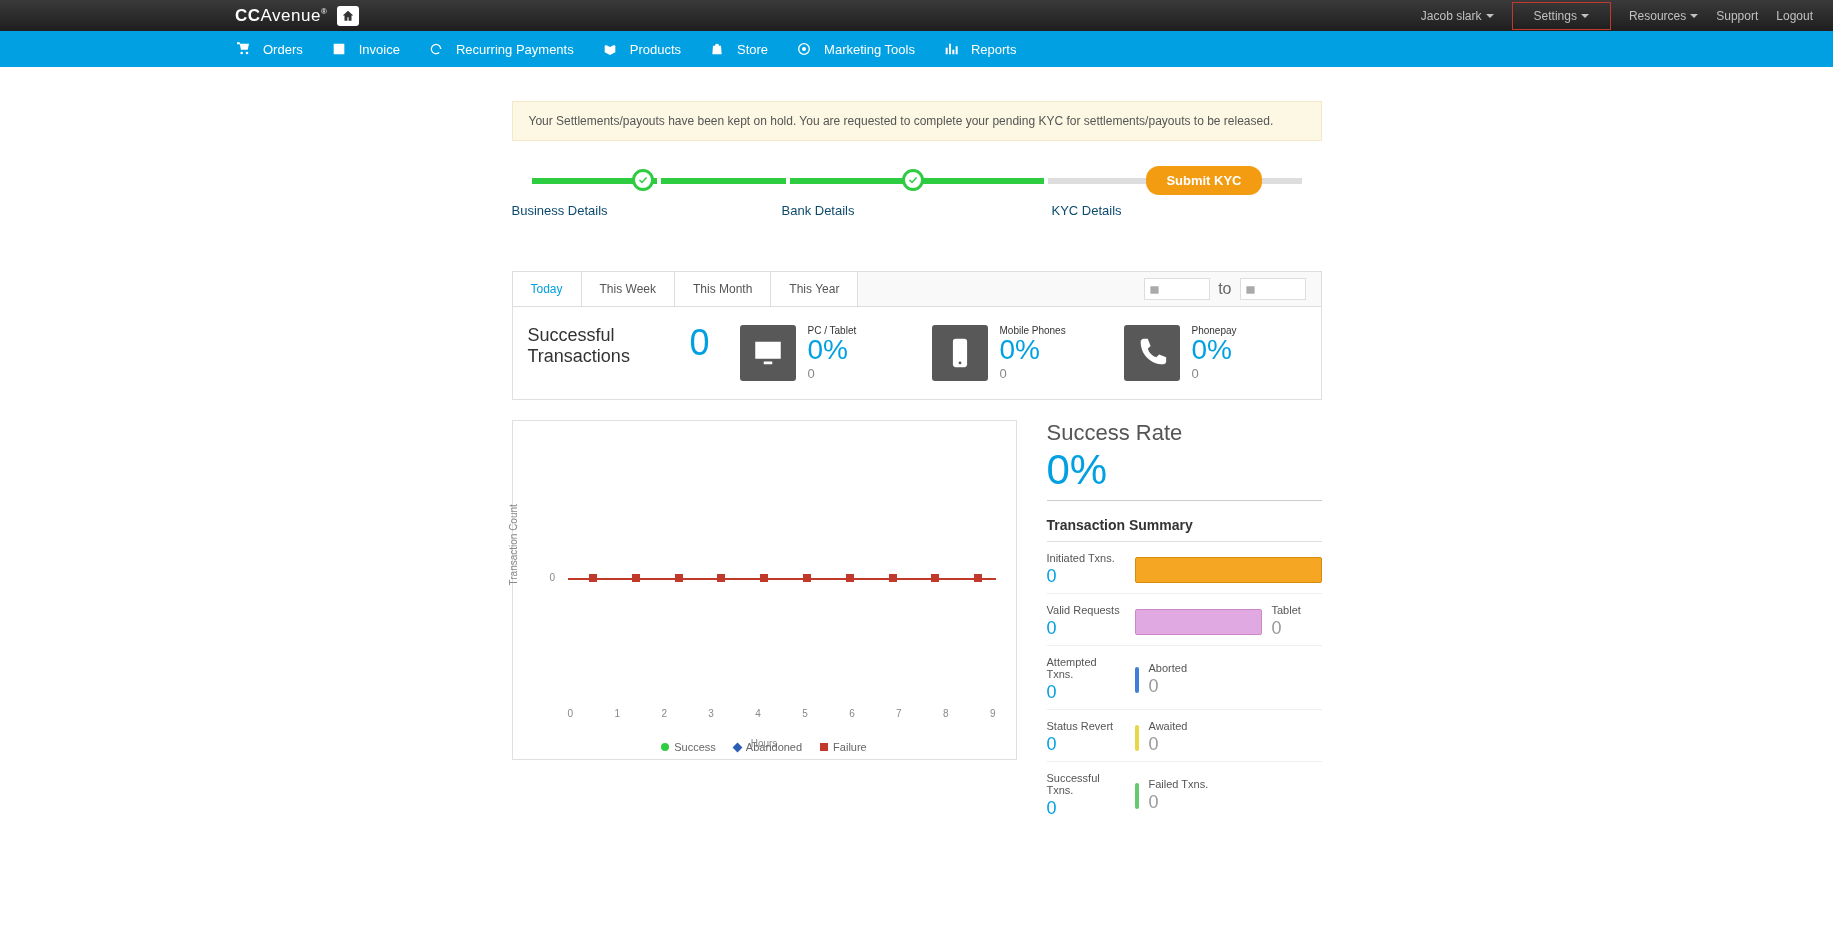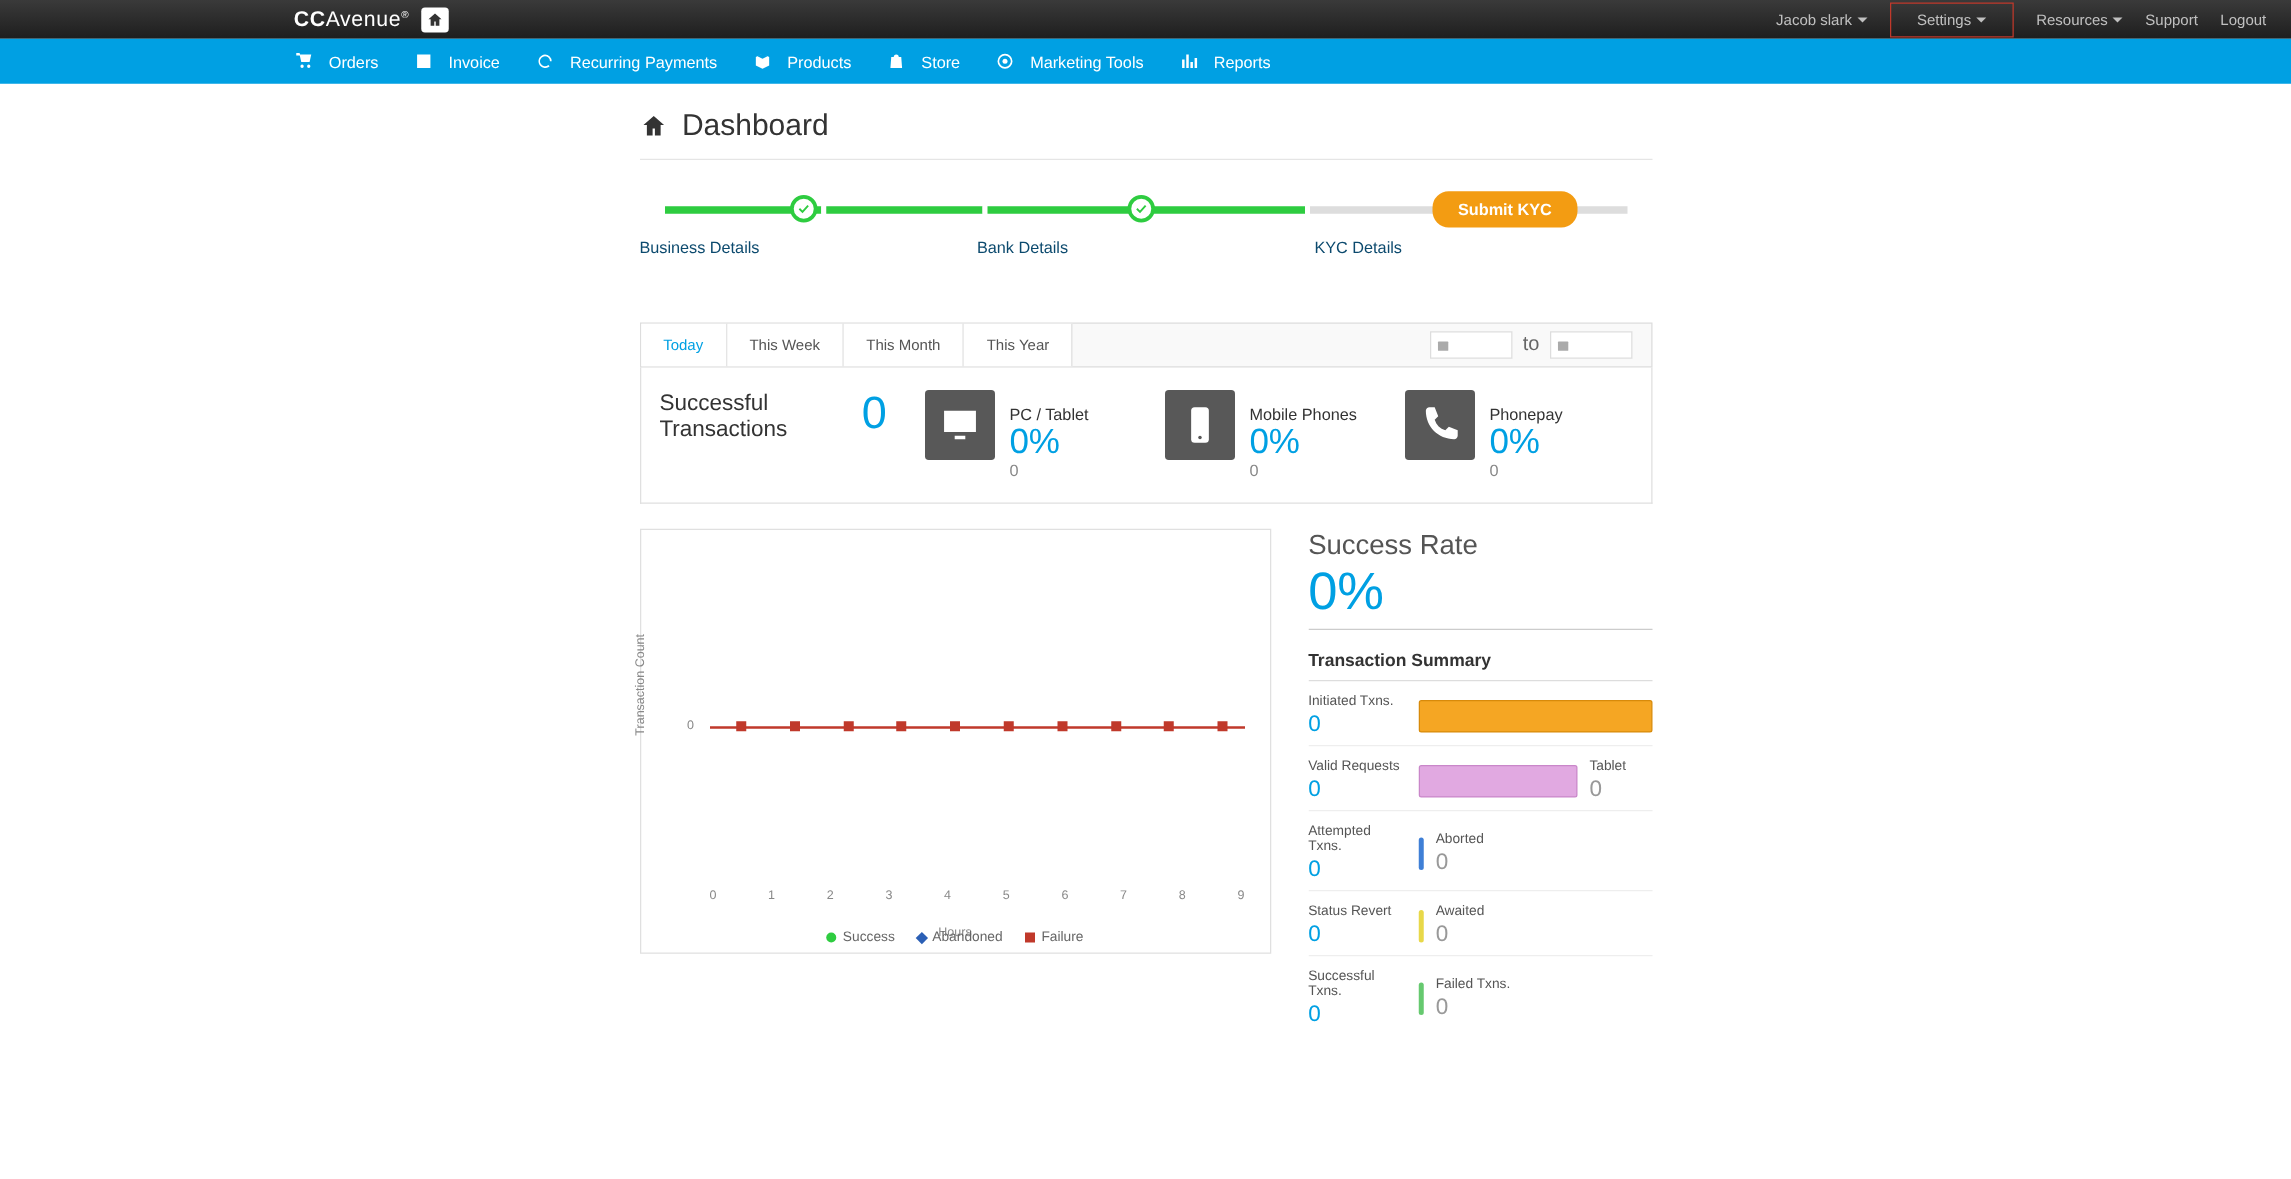--- a/index.html
+++ b/index.html
@@ -55,21 +55,21 @@
 .to-text { font-size: 16px; color: #666; }
 
 
 .stats-row { border: 1px solid #e0e0e0; border-top: none; display: flex; padding: 18px 15px; gap: 10px; }
 .stat-block { display: flex; align-items: flex-start; gap: 12px; }
 .stat-first { flex-direction: row; gap: 2px; padding-right: 20px; }
 .stat-title { font-size: 18px; color: #333; }
 .stat-big { font-size: 36px; color: #00a0e3; font-weight: 300; line-height: 1; }
 .stat-icon { width: 56px; height: 56px; background: #585858; border-radius: 3px; display: flex; align-items: center; justify-content: center; }
 .stat-icon svg { width: 34px; height: 34px; fill: #fff; }
-.stat-text .label { font-size: 13px; color: #333; margin-top: 12px; }
+.stat-text .label { font-size: 10px; color: #333; }
 .stat-text .pct { font-size: 28px; color: #00a0e3; font-weight: 300; line-height: 1; }
 .stat-text .sub { font-size: 13px; color: #888; margin-top: 2px; }
 .stats-row > * { flex: 1; }
 
 
 .bottom-row { display: flex; gap: 30px; margin-top: 20px; }
 .chart-box { flex: 1; border: 1px solid #e0e0e0; padding: 18px 15px 10px 15px; position: relative; height: 340px; }
 .chart-ylabel { position: absolute; left: 6px; top: 50%; transform: rotate(-90deg) translate(10px, -6px); transform-origin: left; font-size: 10px; color: #888; }
 .chart-area { position: absolute; left: 55px; right: 20px; top: 30px; bottom: 55px; }
 .chart-line { position: absolute; left: 0; right: 0; top: 50%; height: 2px; background: #c0392b; }
@@ -171,27 +171,22 @@
     </a>
   <a>
       <svg viewBox="0 0 24 24">
         <path d="M4 20V10h3v10H4zm5 0V4h3v16H9zm5 0v-7h3v7h-3zm5 0V8h3v12h-3z"></path>
       </svg>
       <span>Reports</span>
     </a>
 </div>
 
 <div class="content">
-  <div class="page-title">
-    <svg viewBox="0 0 24 24">
-        <path d="M12 3l9 8h-3v9h-5v-6H11v6H6v-9H3z"></path>
-      </svg>
-    <h1>Dashboard</h1>
-  </div>
-
+
+  <div class="alert">Your Settlements/payouts have been kept on hold. You are requested to complete your pending KYC for settlements/payouts to be released.</div>
 
   <div class="steps">
     <div class="step-bar">
       <div class="bar-seg bar-green"></div>
         <div class="bar-gap"></div>
       <div class="bar-seg bar-green"></div>
         <div class="bar-gap"></div>
       <div class="bar-seg bar-green"></div>
         <div class="bar-gap"></div>
       <div class="bar-seg bar-green"></div>

